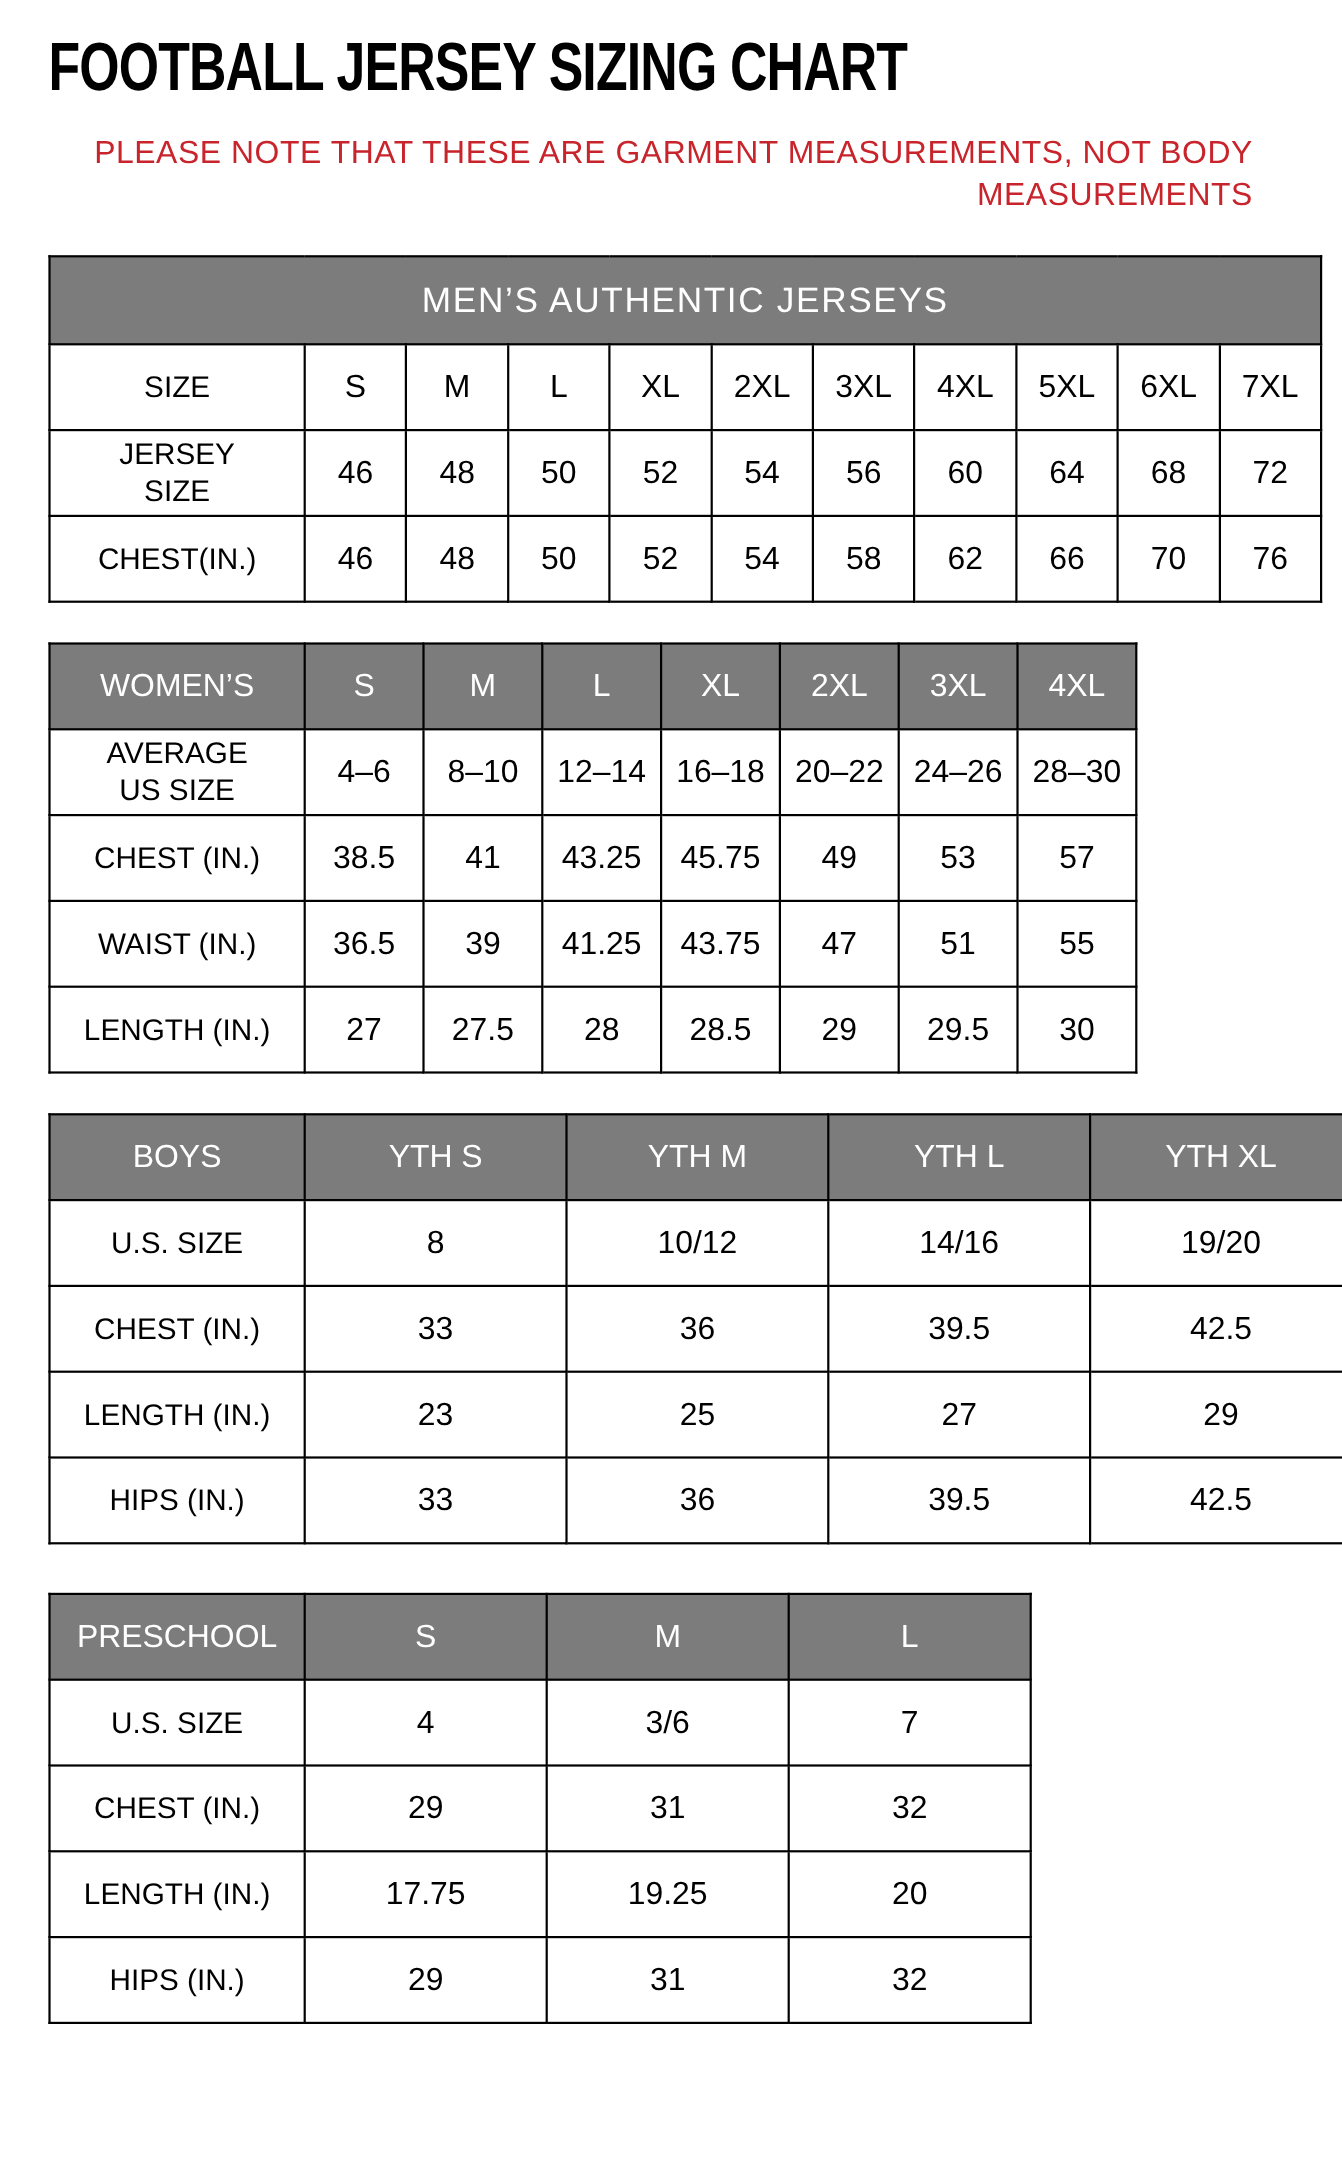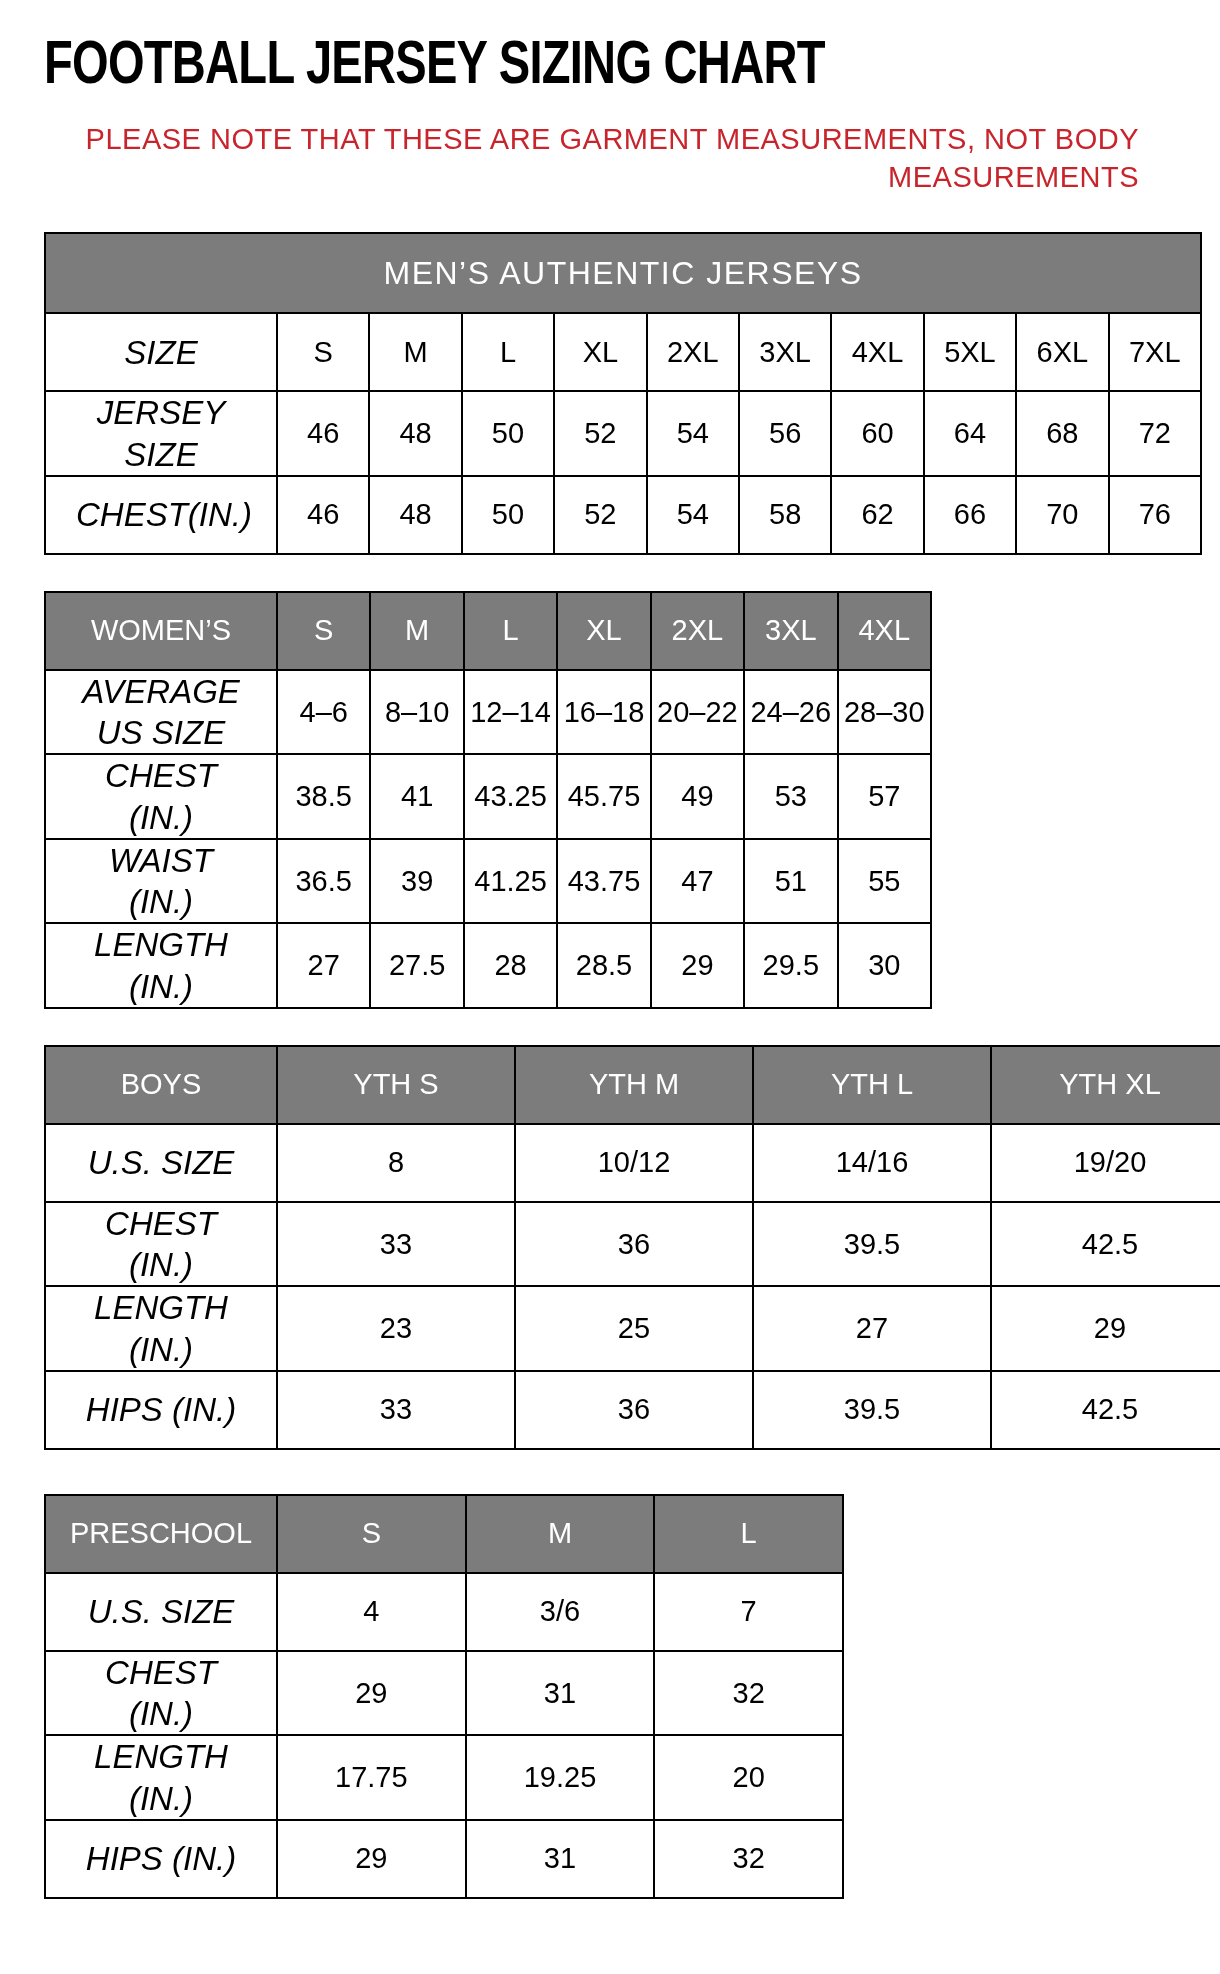--- a/index.html
+++ b/index.html
@@ -35,41 +35,41 @@
     table-layout: fixed;
     margin-top: 36px;
   }
   .tbl th, .tbl td {
     border: 2px solid #000000;
     text-align: center;
     vertical-align: middle;
     font-weight: normal;
   }
   .tbl td { height: 78px; font-size: 29px; }
-  .tbl .lbl { font-size: 33px; padding: 0 30px; line-height: 1.25; font-style: italic; }
+  .tbl .lbl { font-size: 27px; padding: 0 30px; line-height: 1.25; }
 
   .gtitle {
     background: var(--gray, #7C7C7C);
     color: #ffffff;
     height: 80px;
     font-size: 32px;
     letter-spacing: 1.5px;
   }
   .ghead {
     background: var(--gray, #7C7C7C);
     color: #ffffff;
     height: 78px;
     font-size: 29px;
   }
 
   .label-col { width: 232px; }
   #mens      { width: 1158px; }
-  #womens    { width: 888px; }
+  #womens    { width: 990px; }
   #boys      { width: 1186px; }
-  #preschool { width: 800px; margin-top: 44px; }
+  #preschool { width: 894px; margin-top: 44px; }
 
   .footer {
     margin-top: 26px;
     color: var(--red, #C8242C);
     font-size: 27px;
     white-space: nowrap;
     letter-spacing: 0.5px;
   }
 </style>
 </head>

